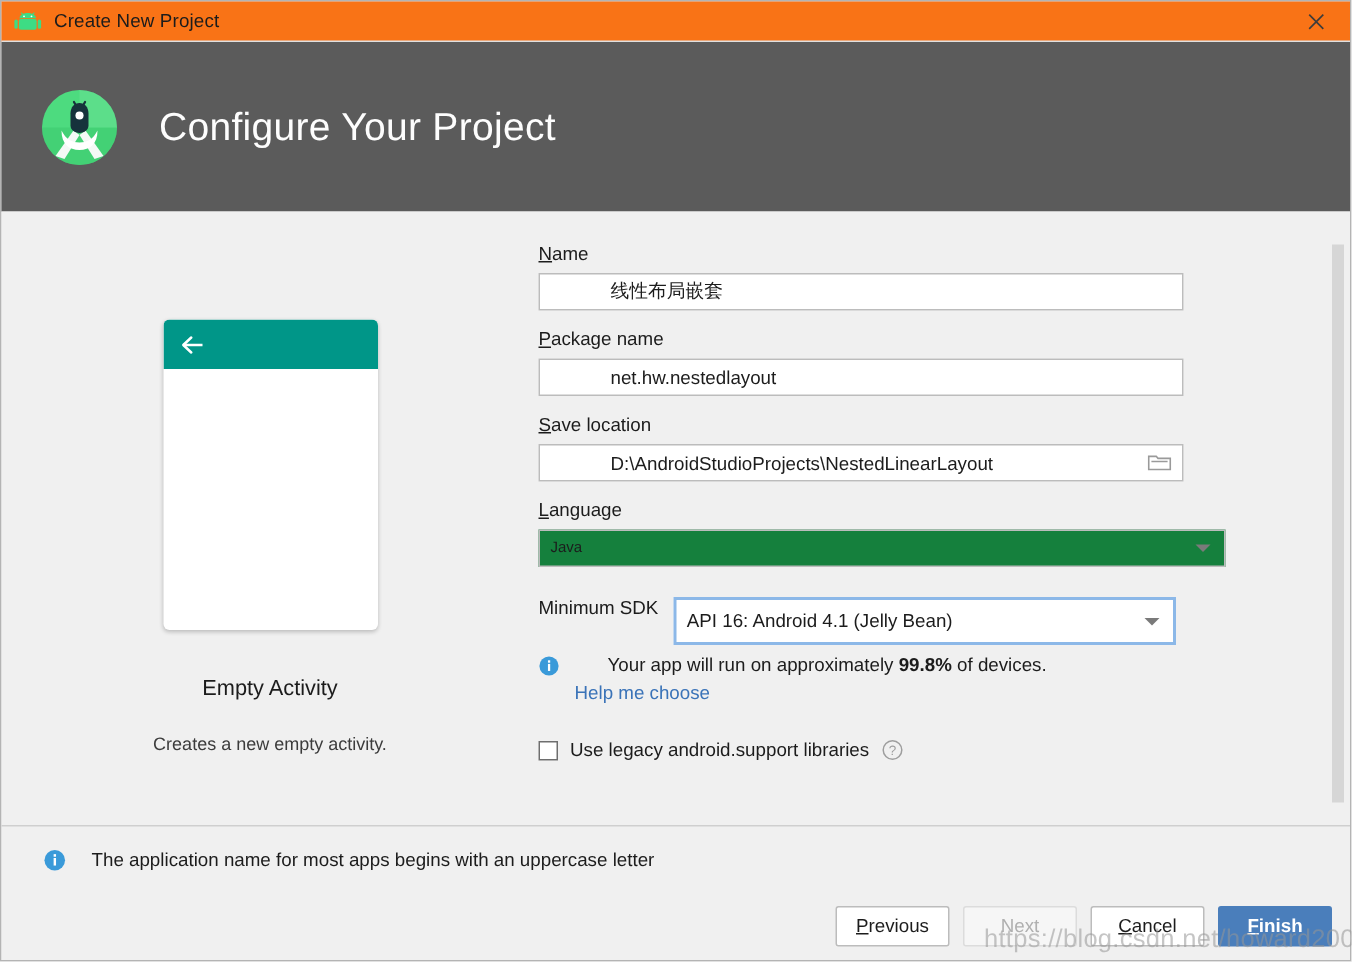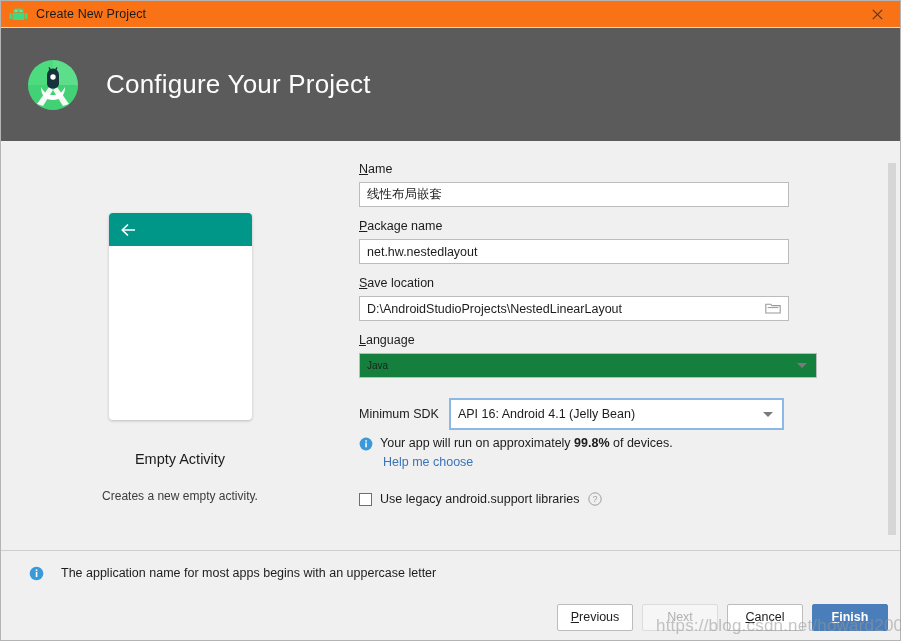--- a/index.html
+++ b/index.html
@@ -133,21 +133,21 @@
     width: 430px;
     height: 25px;
     background: #ffffff;
     border: 1px solid #bcbcbc;
     display: flex;
     align-items: center;
     padding: 0 7px;
     font-size: 12.5px;
     color: #1c1c1c;
   }
-  .text-input .val { flex: 1 1 auto; white-space: nowrap; overflow: hidden; }
+  .text-input .val { flex: 1 1 auto; white-space: nowrap; overflow: hidden; margin-left: 40px; }
   .folder-icon { flex: 0 0 auto; margin-left: 6px; display: block; }
 
   .combo {
     width: 458px;
     height: 25px;
     background: #15803d;
     border: 1px solid #bcbcbc;
     display: flex;
     align-items: center;
     padding: 0 7px;
@@ -159,21 +159,20 @@
     width: 0; height: 0;
     border-left: 5px solid transparent;
     border-right: 5px solid transparent;
     border-top: 5px solid #7a7a7a;
     margin-right: 2px;
   }
 
   
   #sdk-row {
     display: flex;
-    align-items: center;
     margin-top: 20px;
     margin-bottom: 6px;
   }
   #sdk-row .field-label { margin-bottom: 0; margin-right: 10px; white-space: nowrap; }
   #sdk-combo {
     width: 335px;
     height: 32px;
     background: #ffffff;
     border: 2px solid #8cb8e8;
     display: flex;
@@ -183,20 +182,21 @@
     color: #1c1c1c;
   }
   #sdk-combo .val { flex: 1 1 auto; }
 
   .info-line {
     display: flex;
     align-items: flex-start;
     font-size: 12.5px;
     color: #1c1c1c;
     margin-left: 0;
+    gap: 25px;
   }
   .info-icon { flex: 0 0 auto; margin-right: 7px; margin-top: 1px; display: block; }
   .info-line b { font-weight: bold; }
   #help-link {
     color: #3a73b8;
     font-size: 12.5px;
     margin-left: 24px;
     margin-top: 4px;
     display: inline-block;
     cursor: default;

